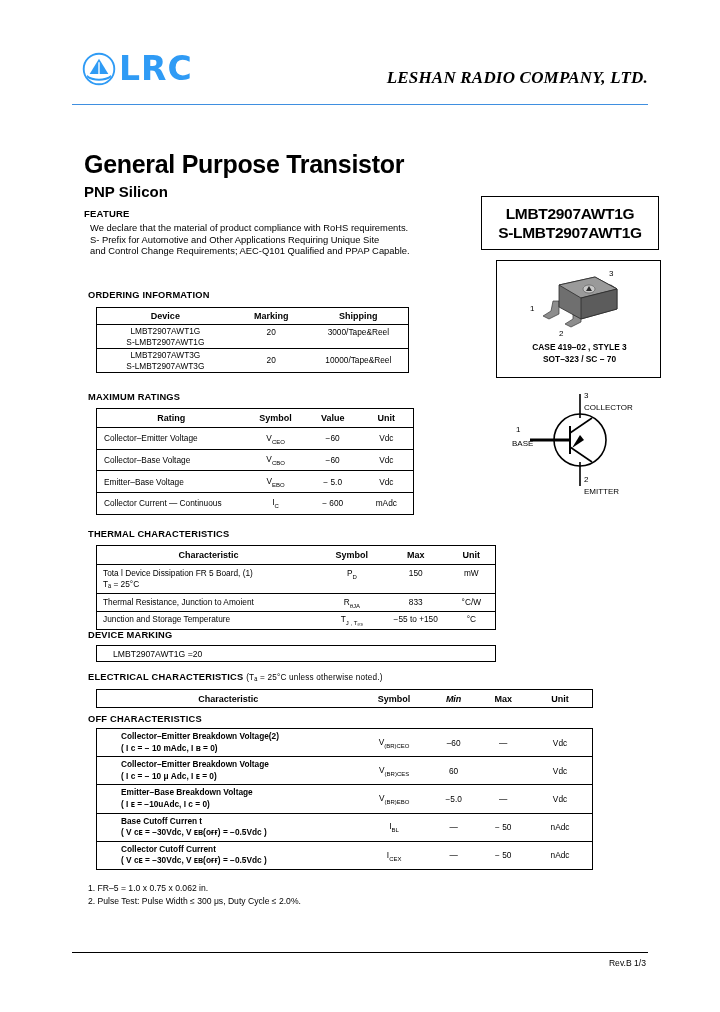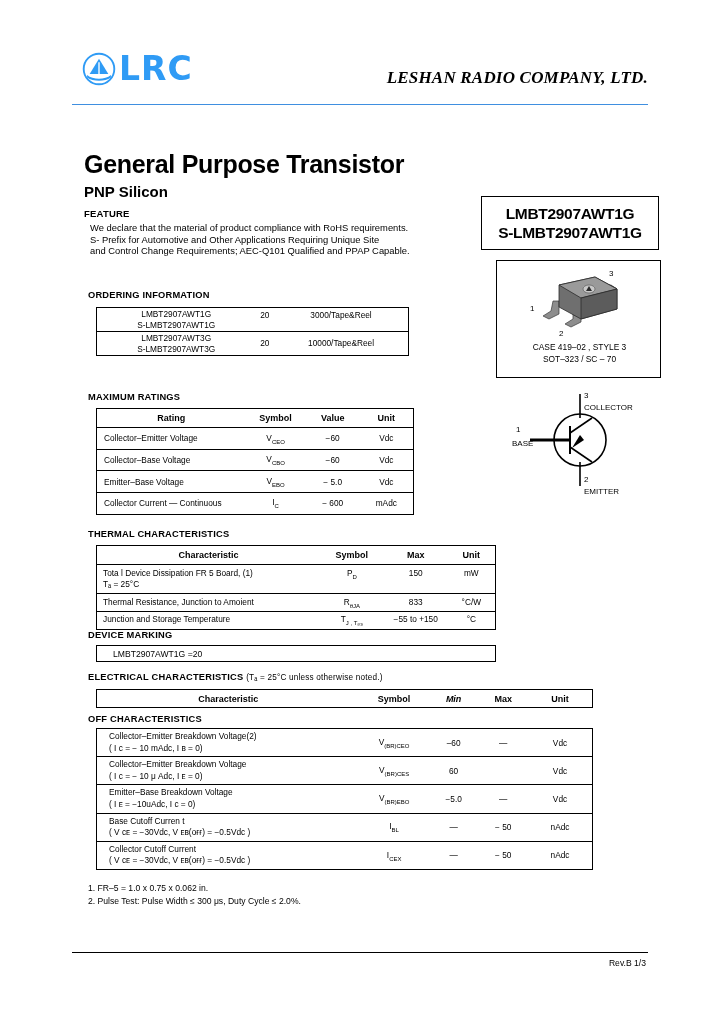--- a/index.html
+++ b/index.html
@@ -61,21 +61,21 @@
   .pn-box div { font-size:15.5px; font-weight:bold; line-height:19px; letter-spacing:-0.3px; }
 
   
   .pkg-box {
     position:absolute; left:496px; top:260px; width:165px; height:118px;
     border:1.6px solid #000; box-sizing:border-box;
   }
   .pkg-img { position:absolute; left:0; top:4px; width:165px; height:74px; }
   .pkg-cap {
     position:absolute; left:0; top:80px; width:165px; text-align:center;
-    font-size:8.4px; font-weight:normal; line-height:12px;
+    font-size:8.4px; font-weight:bold; line-height:12px;
   }
 
   
   .sym { position:absolute; left:500px; top:388px; width:170px; height:110px; }
 
   
   .sec-h { position:absolute; font-size:9.3px; font-weight:bold; letter-spacing:0.2px; }
 
   
   table { border-collapse:collapse; position:absolute; }
@@ -116,21 +116,21 @@
 
   .tbl-ec { left:96px; top:689px; width:497px; font-size:8.3px; }
   .tbl-ec th {
     font-weight:bold; font-size:9px; text-align:center;
     padding:3.5px 0;
   }
 
   .tbl-off { left:96px; top:728px; width:497px; font-size:8.3px; }
   .tbl-off td { border-top:1px solid #000; padding:2px 0; vertical-align:middle; }
   .tbl-off tr:first-child td { border-top:none; }
-  .tbl-off td.c1 { padding-left:12px; line-height:11.6px; }
+  .tbl-off td.c1 { padding-left:24px; line-height:11.6px;font-weight:bold; }
   .tbl-off td.ctr { text-align:center; }
   .tbl-off tr.thick td { border-top:1.8px solid #000; }
 
   .boxed { border:1.5px solid #000; }
 
   .notes {
     position:absolute; left:88px; top:882px; font-size:8.6px; line-height:12.6px;
   }
 
   .foot-rule {
@@ -212,20 +212,25 @@
     <text x="84" y="22" font-size="8" font-family="Liberation Sans, sans-serif" fill="#000">COLLECTOR</text>
     <text x="16" y="44" font-size="8" font-family="Liberation Sans, sans-serif" fill="#000">1</text>
     <text x="12" y="58" font-size="8" font-family="Liberation Sans, sans-serif" fill="#000">BASE</text>
     <text x="84" y="94" font-size="8" font-family="Liberation Sans, sans-serif" fill="#000">2</text>
     <text x="84" y="106" font-size="8" font-family="Liberation Sans, sans-serif" fill="#000">EMITTER</text>
   </svg>
 
   <div class="sec-h" style="left:88px; top:290px;">ORDERING INFORMATION</div>
   <table class="tbl-ord boxed">
     <tbody>
+        <tr>
+      <th style="width:44%;">Device</th>
+      <th style="width:24%;">Marking</th>
+      <th style="width:32%;">Shipping</th>
+    </tr>
     <tr>
       <td class="dev">
         <div>LMBT2907AWT1G</div>
         <div>S-LMBT2907AWT1G</div>
       </td>
       <td class="ctr" style="vertical-align:top; padding-top:2px;">20</td>
       <td class="ctr" style="vertical-align:top; padding-top:2px;">3000/Tape&amp;Reel</td>
     </tr>
     <tr class="rowline">
       <td class="dev">

